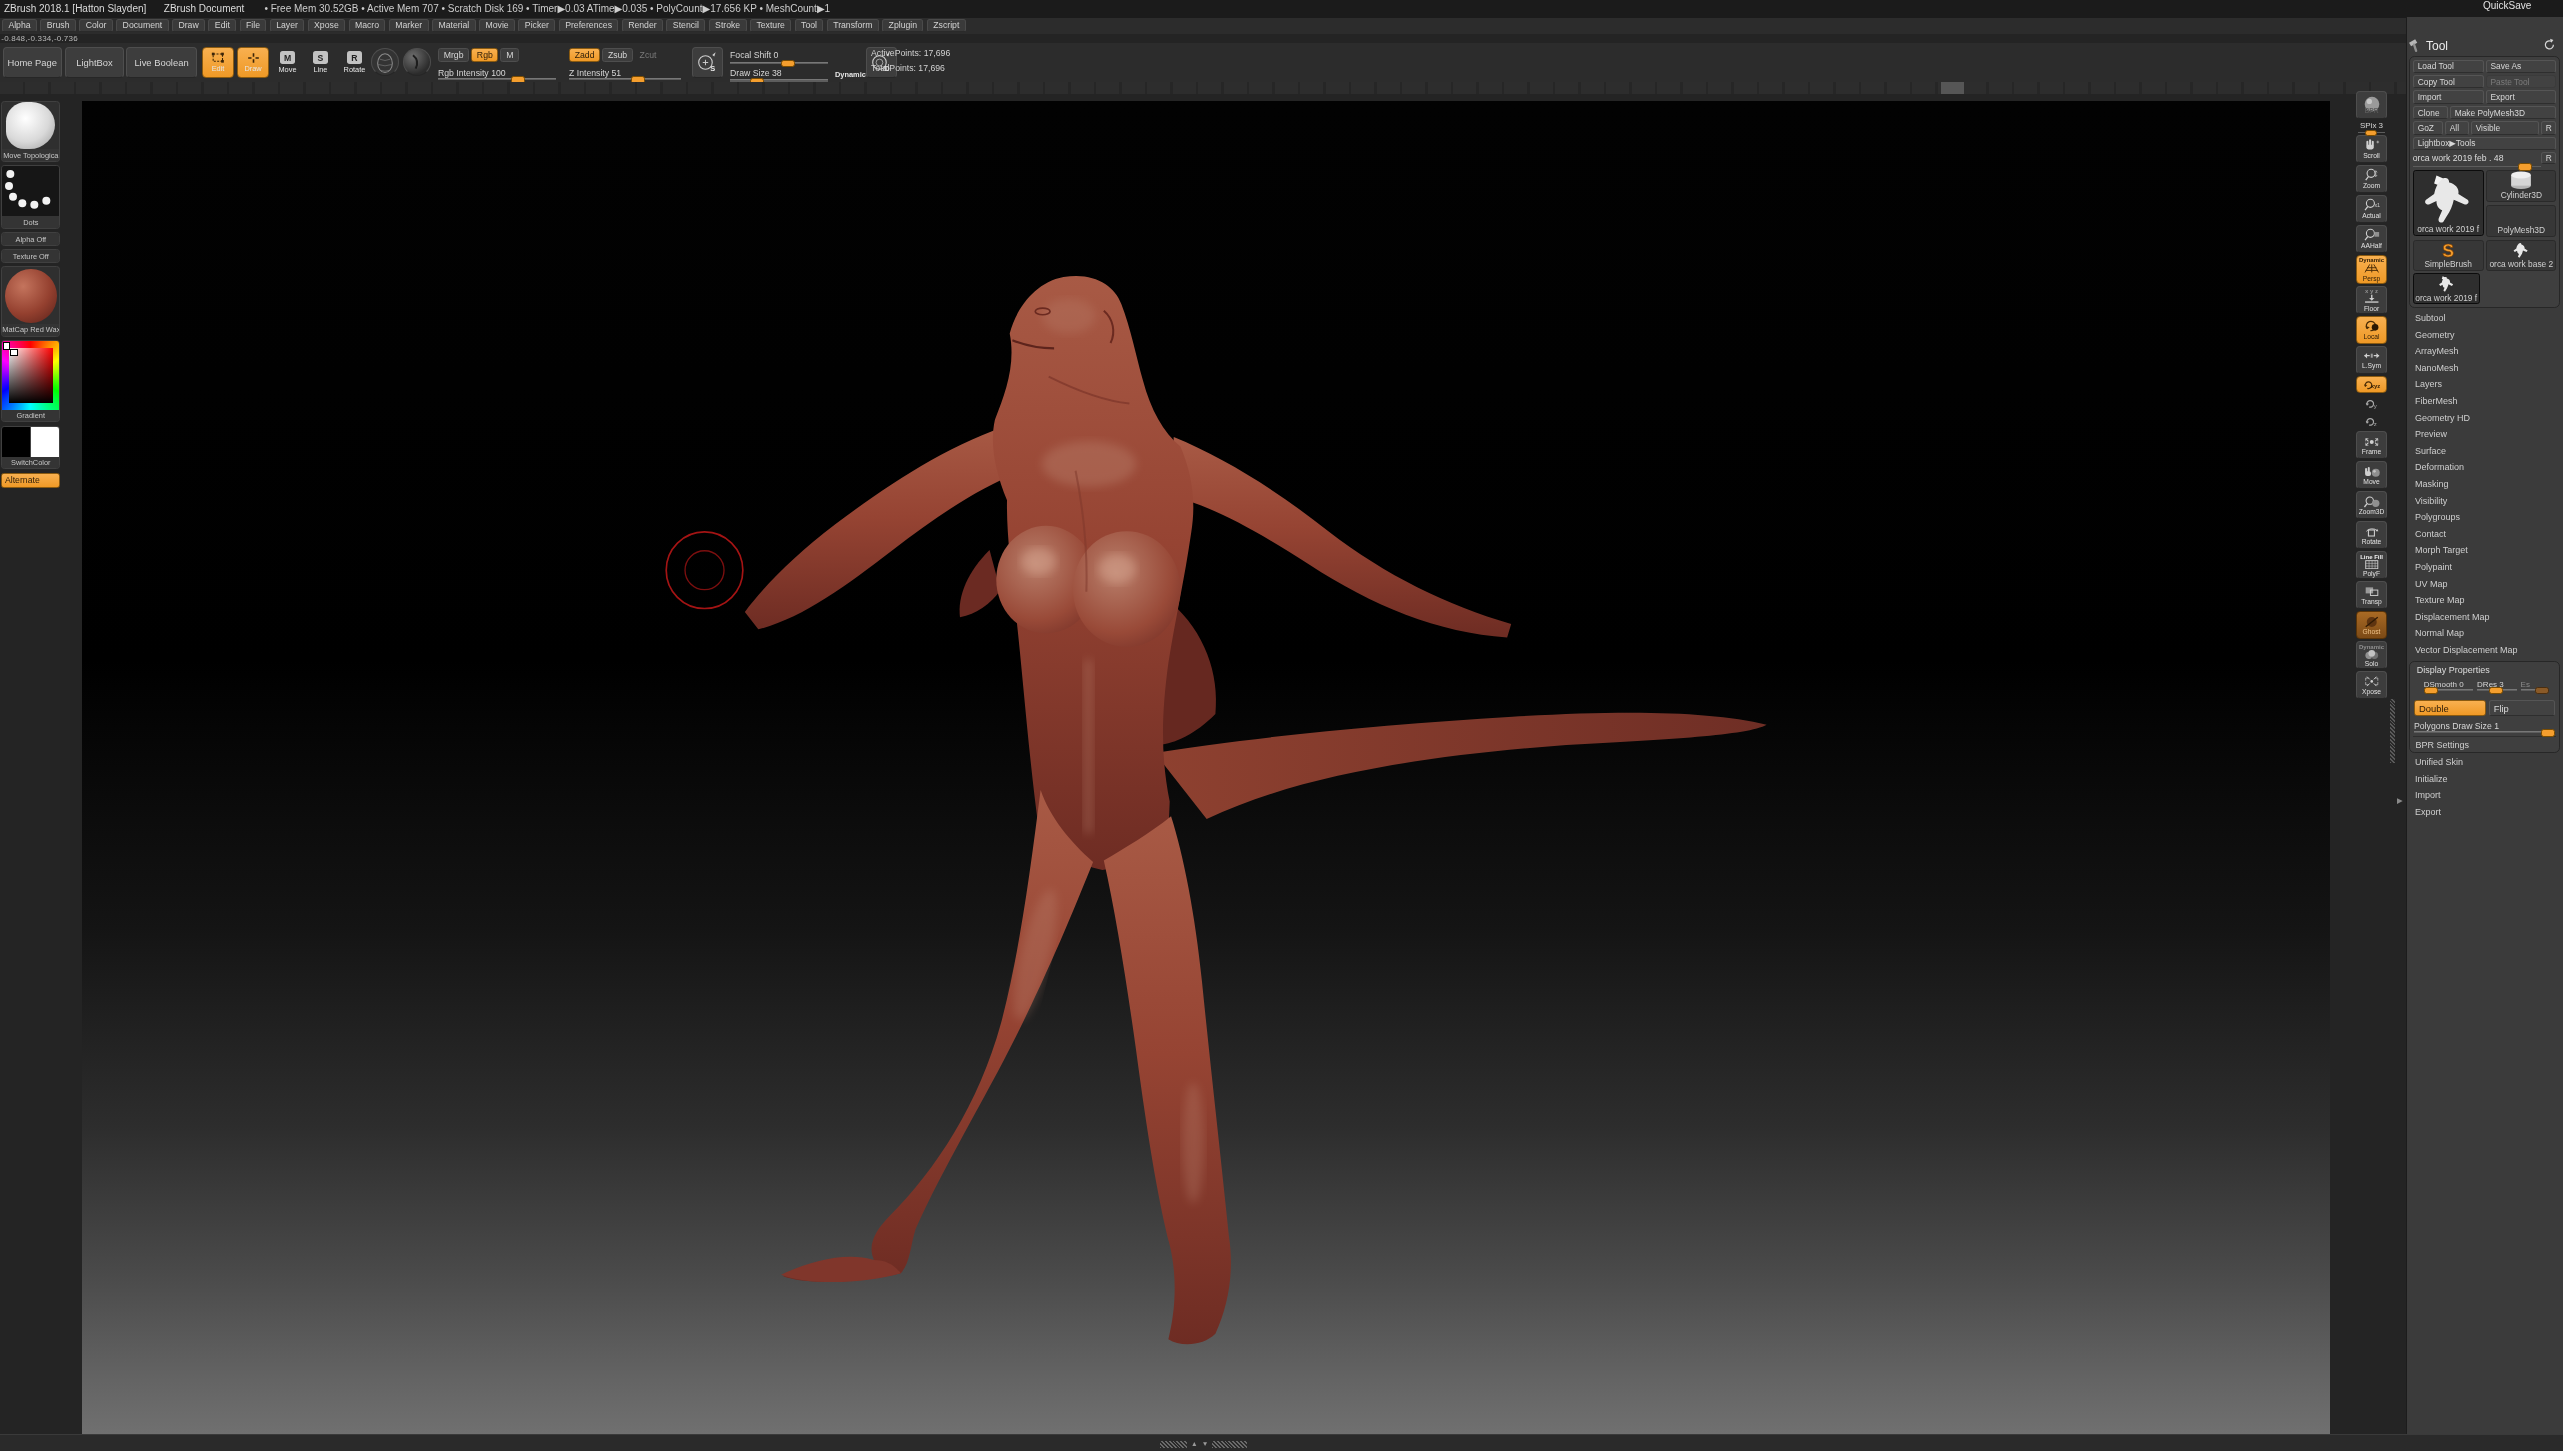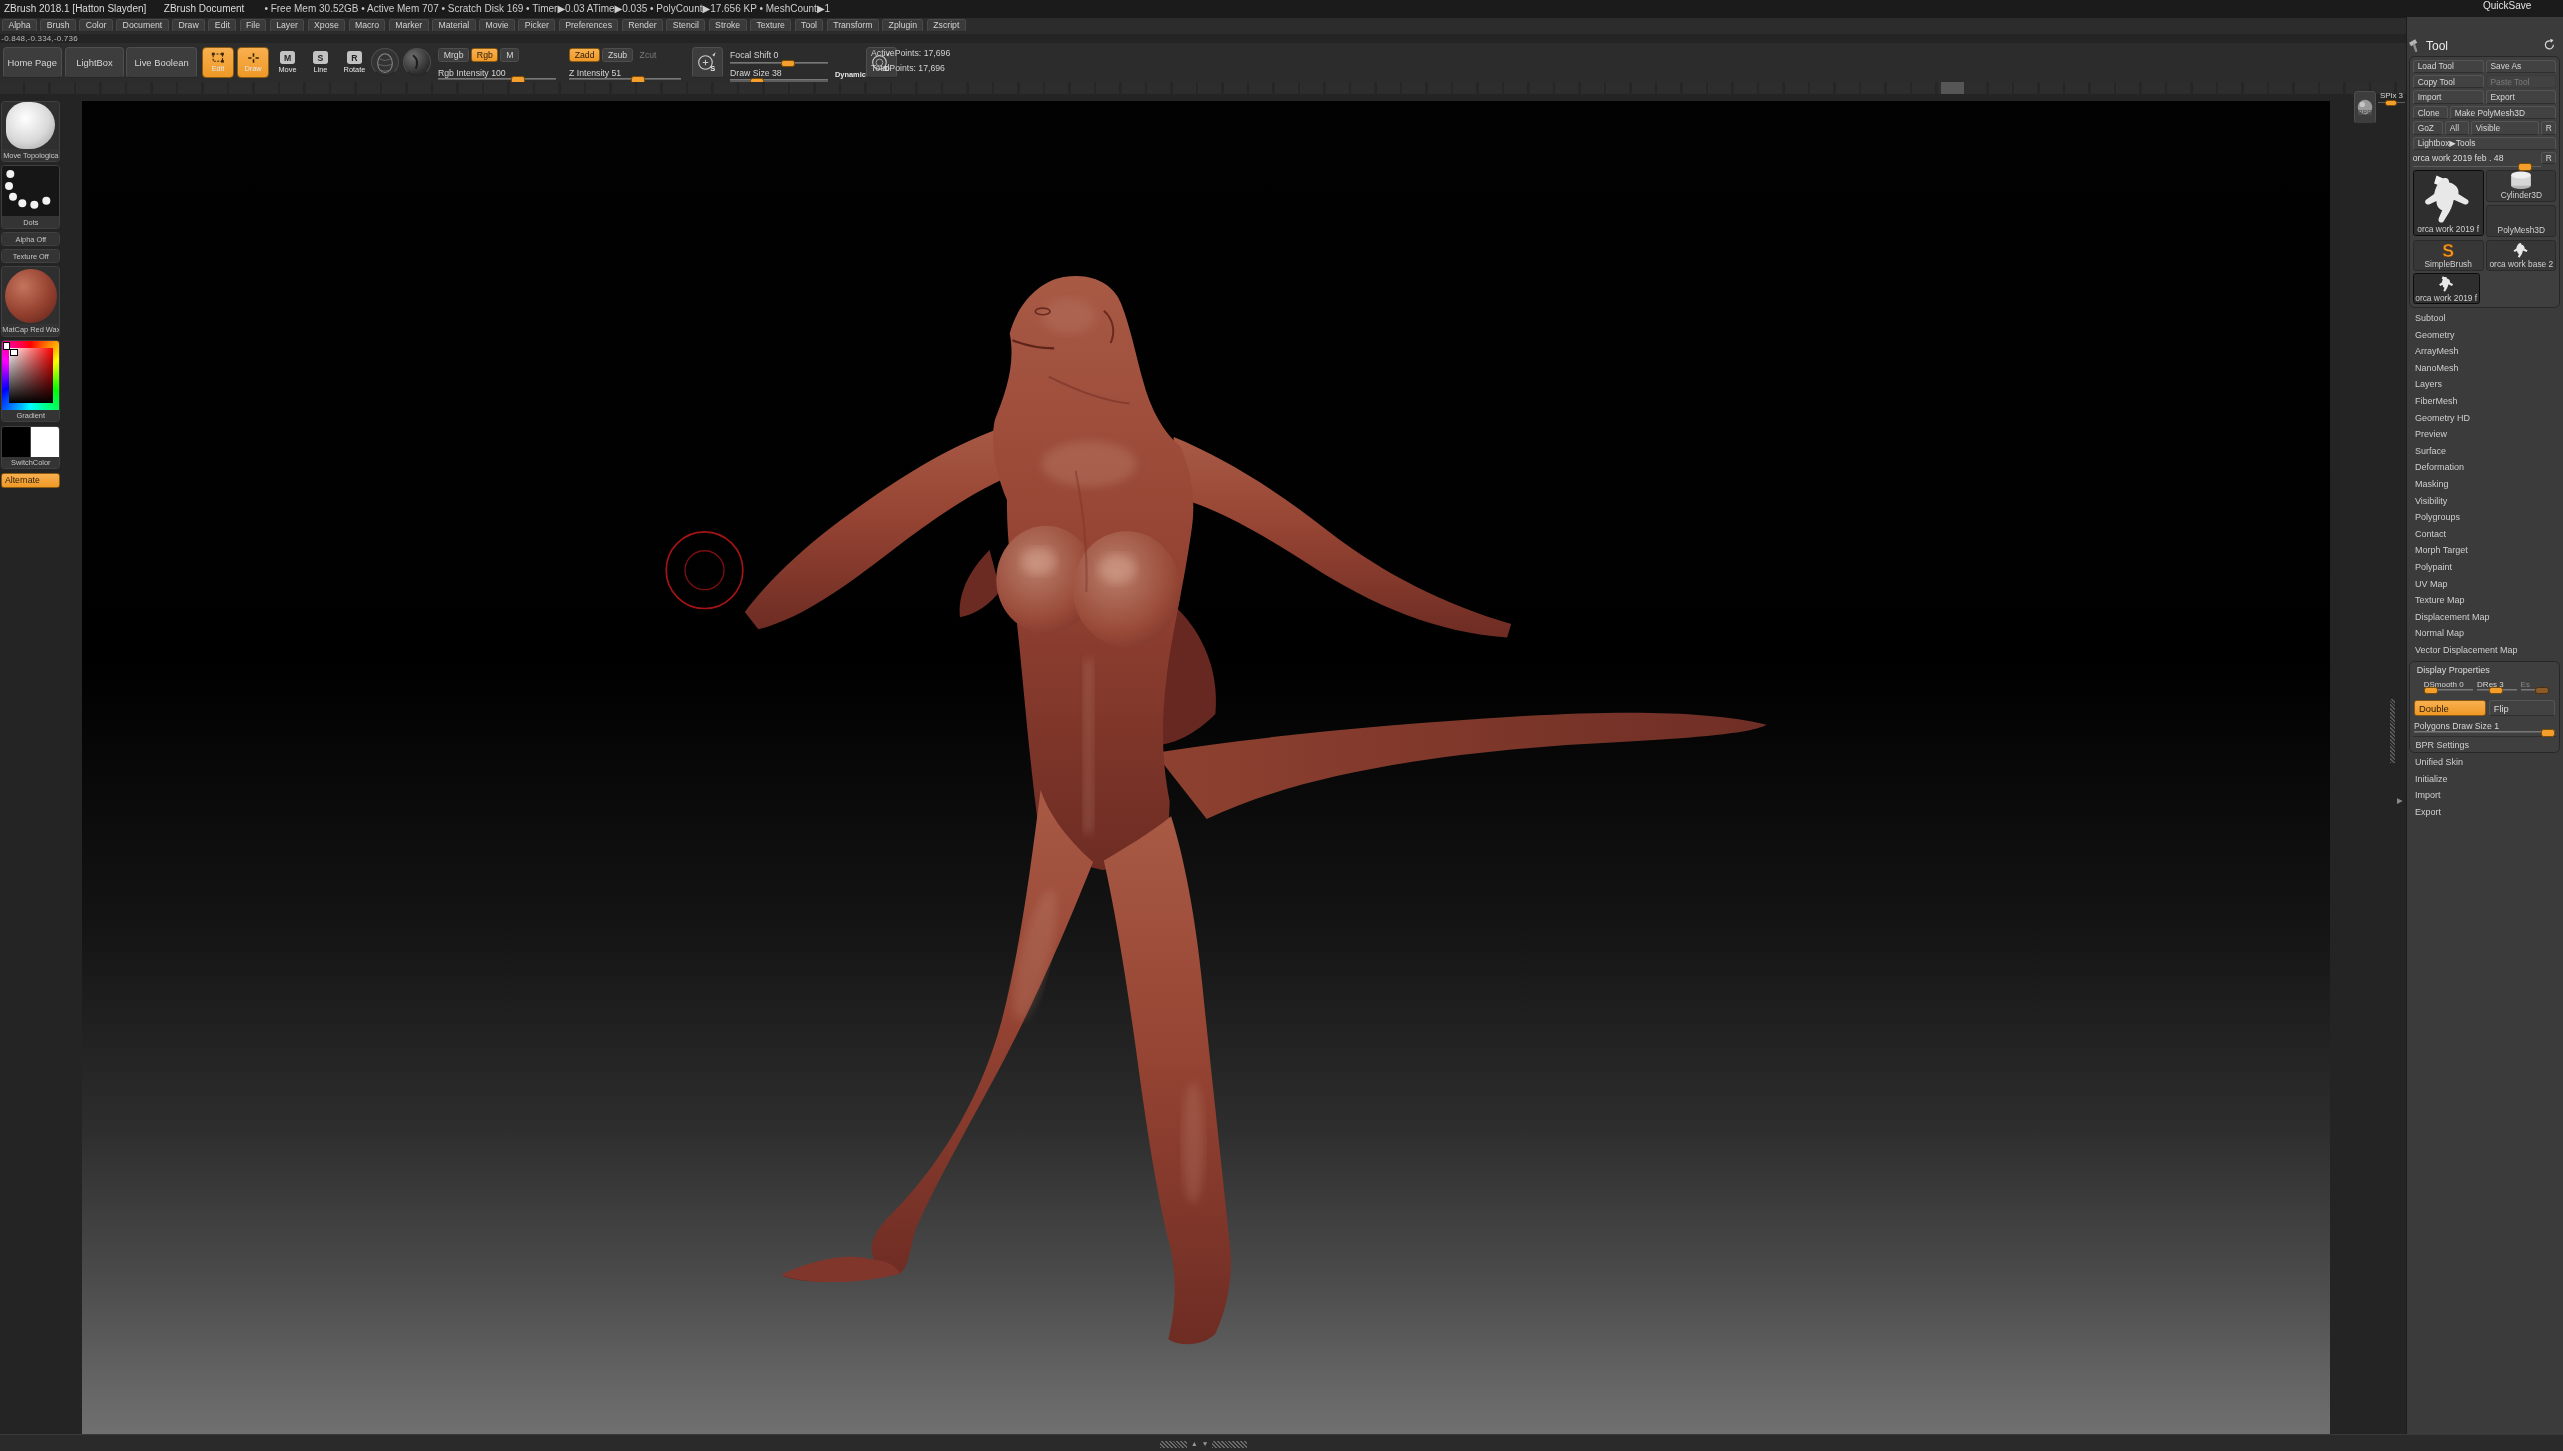--- a/index.html
+++ b/index.html
@@ -73,21 +73,21 @@
       background:linear-gradient(to right,#fff,#f00);}
   .sv::after{content:"";position:absolute;inset:0;background:linear-gradient(to bottom,rgba(0,0,0,0),#000);}
   .sv-cur{position:absolute;left:1.3px;top:1.3px;width:5.4px;height:5.4px;background:#fff;border:0.7px solid #000;z-index:2;}
   .hue-cur{position:absolute;left:0.7px;top:0.7px;width:5.4px;height:6.7px;background:#fff;border:0.7px solid #000;z-index:2;}
   .swatches{height:30px;display:flex;}
   .sw-b{flex:1;background:#000;}
   .sw-w{flex:1;background:#fff;border-left:0.7px solid #444;}
   .alt-btn{height:12.8px;background:linear-gradient(#f8b050,#ef9926);border:0.7px solid #8a5a10;border-radius:2.7px;
            color:#33210a;font-size:8.7px;display:flex;align-items:center;justify-content:flex-start;padding-left:2.7px;}
   
-  .right-strip{position:absolute;left:2354px;top:-3.4px;width:35px;display:flex;flex-direction:row;gap:2px;}
+  .right-strip{position:absolute;left:2354px;top:-3.4px;width:35px;display:flex;flex-direction:column;gap:2px;align-items:center;}
   .rsb{width:31px;min-height:28px;background:#3d3d3d;border:0.7px solid #4e4e4e;border-bottom-color:#262626;
        border-radius:4px;display:flex;flex-direction:column;align-items:center;justify-content:center;
        box-sizing:border-box;padding:1.3px 0;}
   .rsb.o{background:linear-gradient(#f8b050,#ef9926);border-color:#8a5a10;}
   .rsb.ghost-on{background:linear-gradient(#a96a24,#7c4a16);border-color:#5a3408;}
   .rsb .lbl{font-size:6.7px;color:#e2e2e2;margin-top:0.7px;}
   .rsb.o .lbl,.rsb.o .sup{color:#33210a;}
   .rsb .sup{font-size:6px;font-weight:bold;color:#efefef;}
   .rsb.ghost-on .lbl{color:#f0c48a;}
   .bare{background:none;border:none;min-height:16px;}

